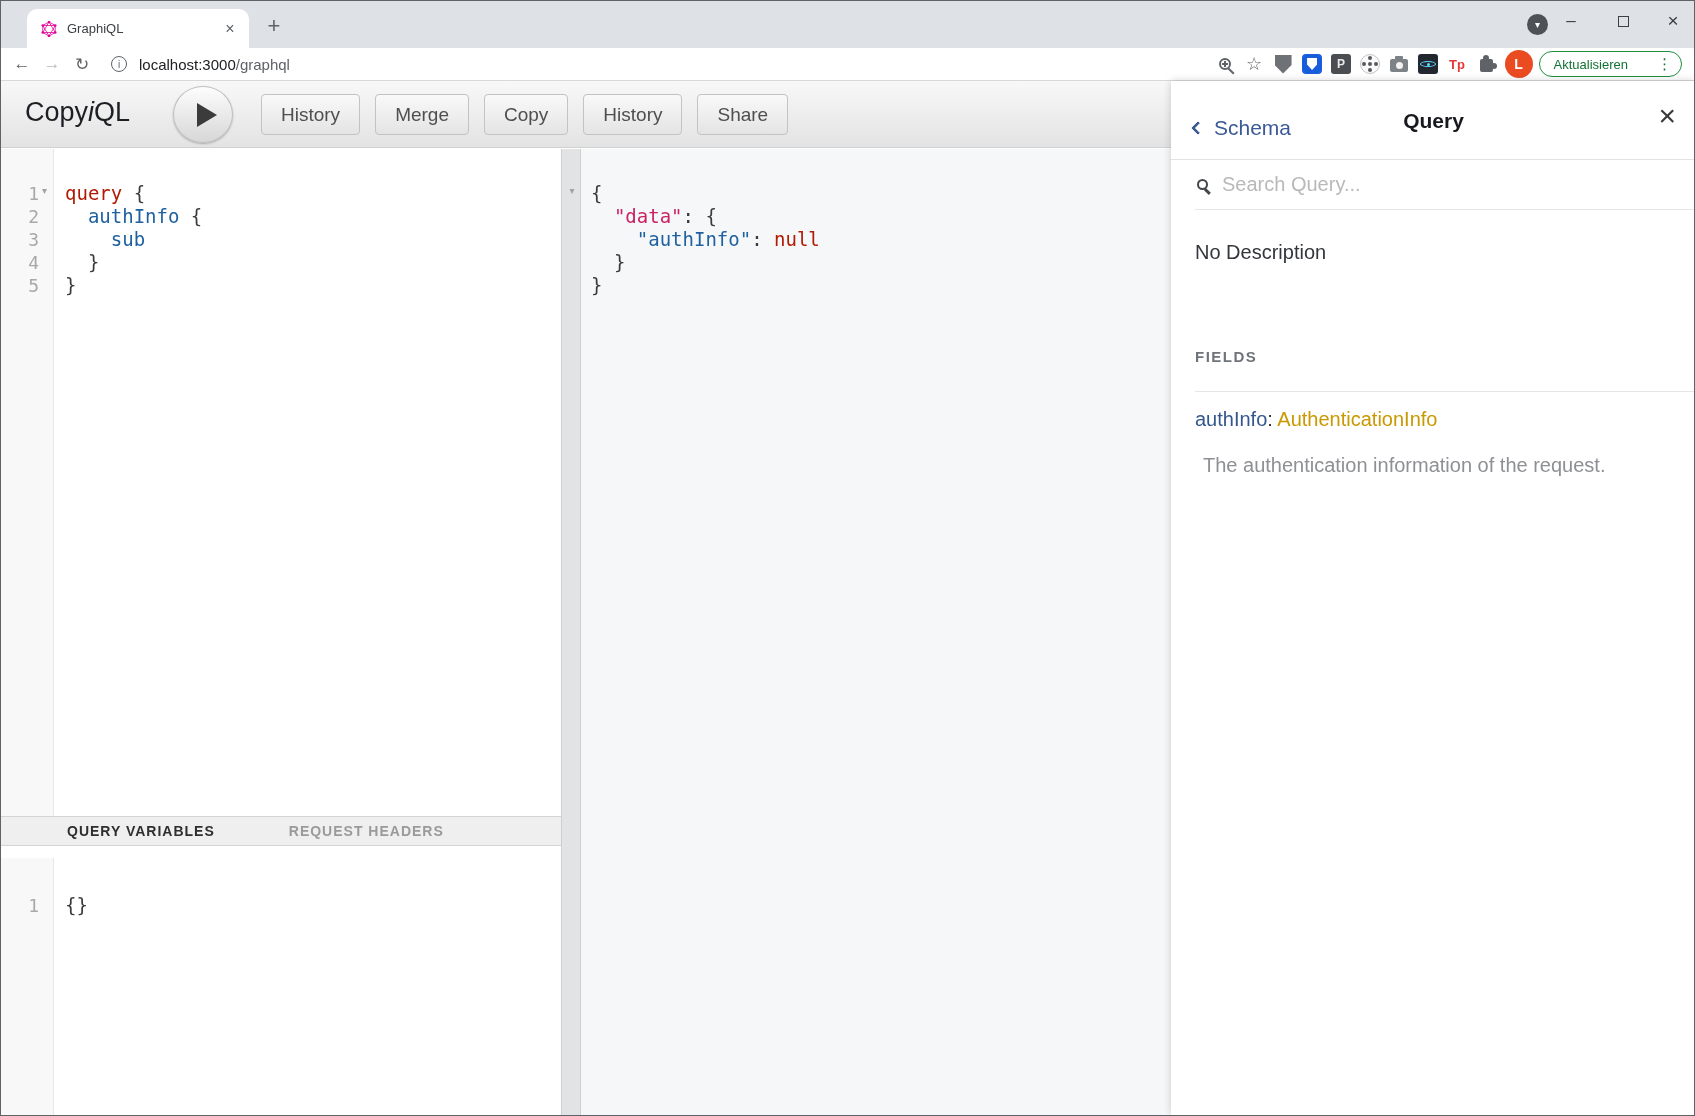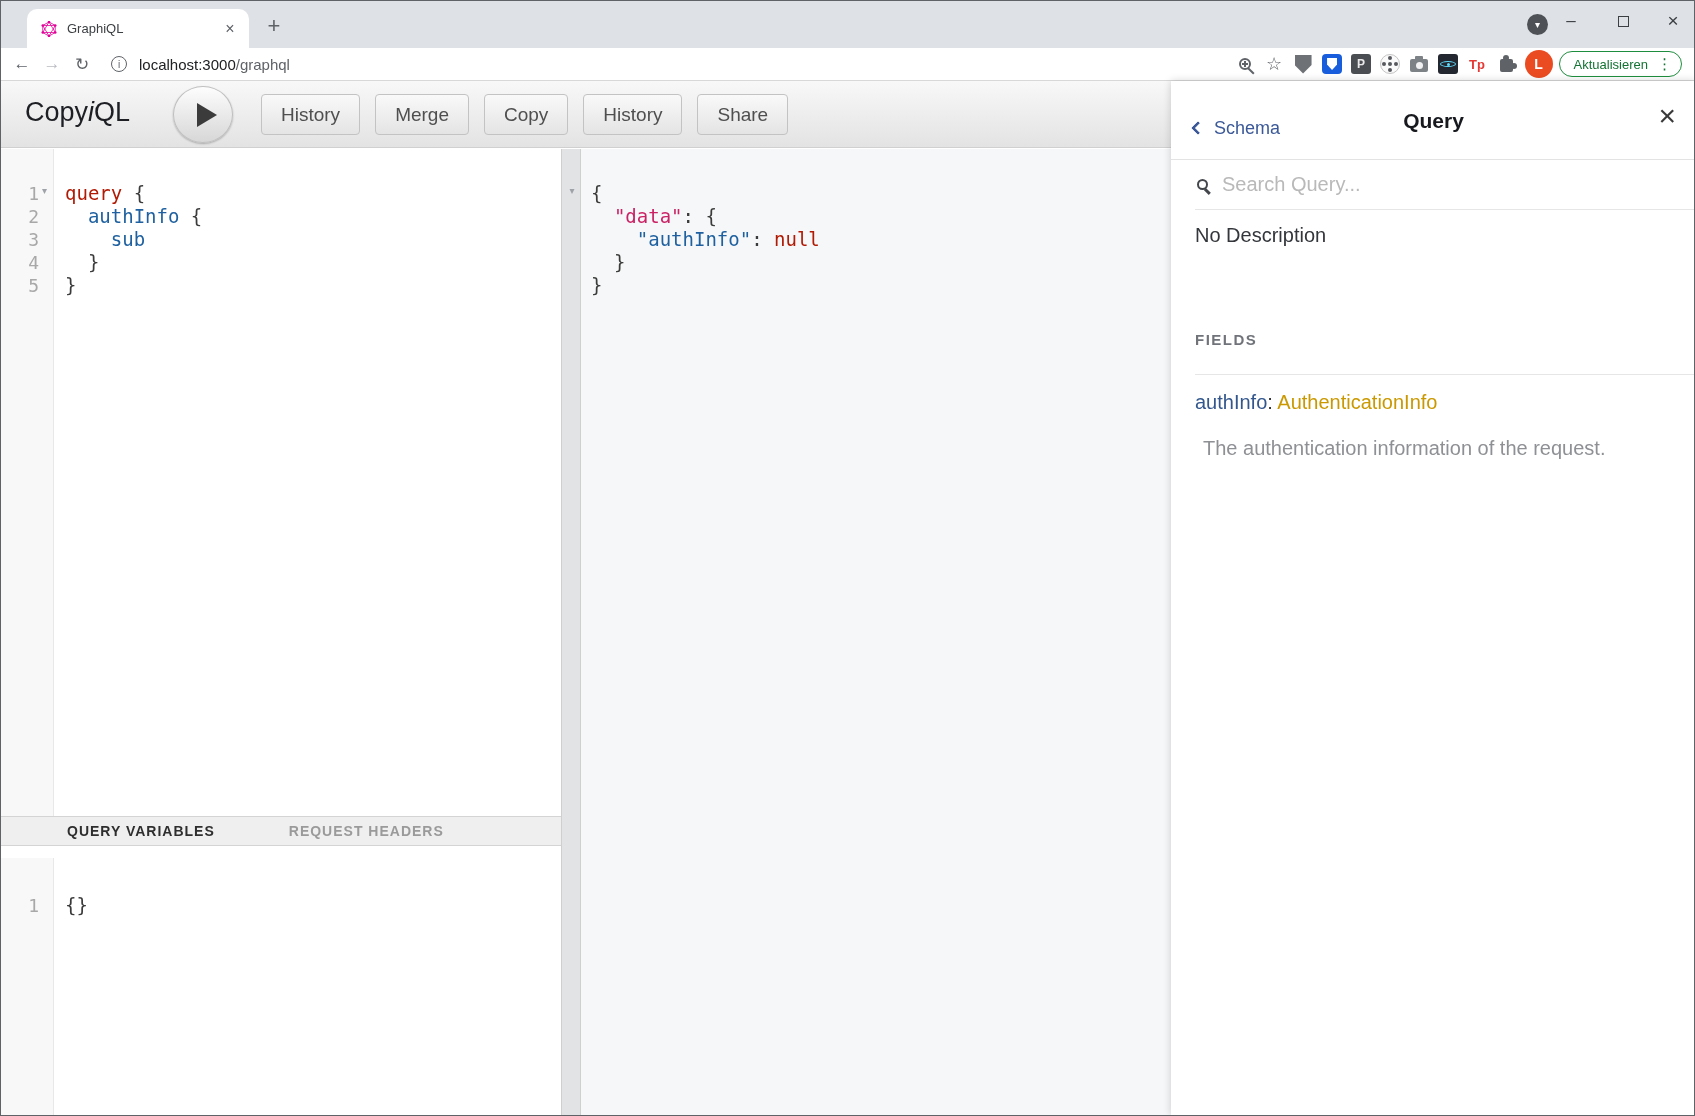--- a/index.html
+++ b/index.html
@@ -75,21 +75,21 @@
   .tp { font-size: 13px; font-weight: bold; color: #e53935; }
   .puzzle { width: 13px; height: 13px; background: #5f6368; border-radius: 2px; position: relative; margin-top: 3px; }
   .puzzle::before { content: ''; position: absolute; top: -4px; left: 3.5px; width: 6px; height: 6px;
                     background: #5f6368; border-radius: 50%; }
   .puzzle::after { content: ''; position: absolute; right: -4px; top: 3.5px; width: 6px; height: 6px;
                    background: #5f6368; border-radius: 50%; }
   .avatar { width: 28px; height: 28px; border-radius: 50%; background: #eb4b21; color: #fff;
             font-size: 14px; font-weight: bold; display: flex; align-items: center;
             justify-content: center; margin: 0 6px 0 4px; }
   .update-pill { height: 26px; border: 1.5px solid #1e8e3e; border-radius: 14px; display: flex;
-                 align-items: center; padding: 0 9px 0 14px; margin-right: 6px; }
+                 align-items: center; padding: 0 9px 0 14px; margin-right: 6px; gap: 20px; }
   .update-pill .txt { color: #137333; font-size: 13px; }
   .update-pill .dots { color: #137333; font-size: 15px; margin-left: 9px; }
 
   
   .content { position: relative; height: 1034px; background: #fff; }
 
   .topbar { position: absolute; left: 0; top: 0; width: 1170px; height: 67px;
             background: linear-gradient(#f8f8f8, #e3e3e3); border-bottom: 1px solid #d0d0d0; }
   .logo { position: absolute; left: 24px; top: 16px; font-size: 27px; color: #1d1f24; }
   .logo .it { font-style: italic; }
@@ -139,40 +139,40 @@
              background: #e2e3e5; border-left: 1px solid #cfcfcf; border-right: 1px solid #cfcfcf; }
 
   .pane-result { position: absolute; left: 580px; top: 68px; width: 590px; height: 966px;
                  background: #f6f7f8; }
 
   
   .docs { position: absolute; left: 1170px; top: 0; width: 525px; height: 1034px;
           background: #fff; box-shadow: 0 0 8px rgba(0,0,0,0.18); }
   .docs-header { position: relative; height: 79px; border-bottom: 1px solid #e3e3e3; }
   .docs-back { position: absolute; left: 22px; top: 0; height: 94px; display: flex;
-               align-items: center; color: #3b5998; font-size: 18px; cursor: pointer; }
+               align-items: center; color: #3b5998; font-size: 21px; cursor: pointer; }
   .chev-left { width: 10px; height: 10px; border-left: 3px solid #3b5998;
                border-bottom: 3px solid #3b5998; transform: rotate(45deg);
                margin-right: 11px; border-radius: 1px; }
   .docs-title { position: absolute; left: 0; right: 0; top: 0; line-height: 79px;
                 text-align: center; font-size: 21px; font-weight: bold; color: #17191e; }
   .docs-close { position: absolute; right: 20px; top: 20px; font-size: 30px; font-weight: 300;
                 color: #3a3a3a; cursor: pointer; line-height: 1; }
   .docs-search { height: 50px; margin-left: 24px; border-bottom: 1px solid #e6e6e6;
                  display: flex; align-items: center; }
   .search-glass { width: 11px; height: 11px; border: 2.5px solid #43464b; border-radius: 50%;
                   position: relative; margin: 0 2px; }
   .search-glass::after { content: ''; position: absolute; right: -5px; bottom: -4px;
                          width: 7px; height: 2.5px; background: #43464b; transform: rotate(45deg); }
   .docs-search input { border: none; outline: none; background: transparent; font-size: 20px;
                        color: #3b82f6; margin-left: 12px; width: 430px;
                        font-family: "Liberation Sans", sans-serif; }
   .docs-search input::placeholder { color: #b9b9b9; }
   .docs-body { padding: 0 24px; }
-  .no-desc { margin-top: 14px; font-size: 20px; color: #33363b; }
+  .no-desc { margin-top: 31px; font-size: 20px; color: #33363b; }
   .fields-h { margin-top: 84px; font-size: 15px; font-weight: bold; letter-spacing: 1.5px;
               color: #70747a; }
   .docs-hr { border: none; border-top: 1px solid #e6e6e6; margin: 26px -24px 0 0; }
   .field-line { margin-top: 16px; font-size: 20px; }
   .field-name { color: #33578d; cursor: pointer; }
   .field-sep { color: #333; }
   .field-type { color: #ca9800; cursor: pointer; }
   .field-desc { margin-top: 23px; margin-left: 8px; font-size: 20px; color: #8e9094; }
 </style>
 </head>

